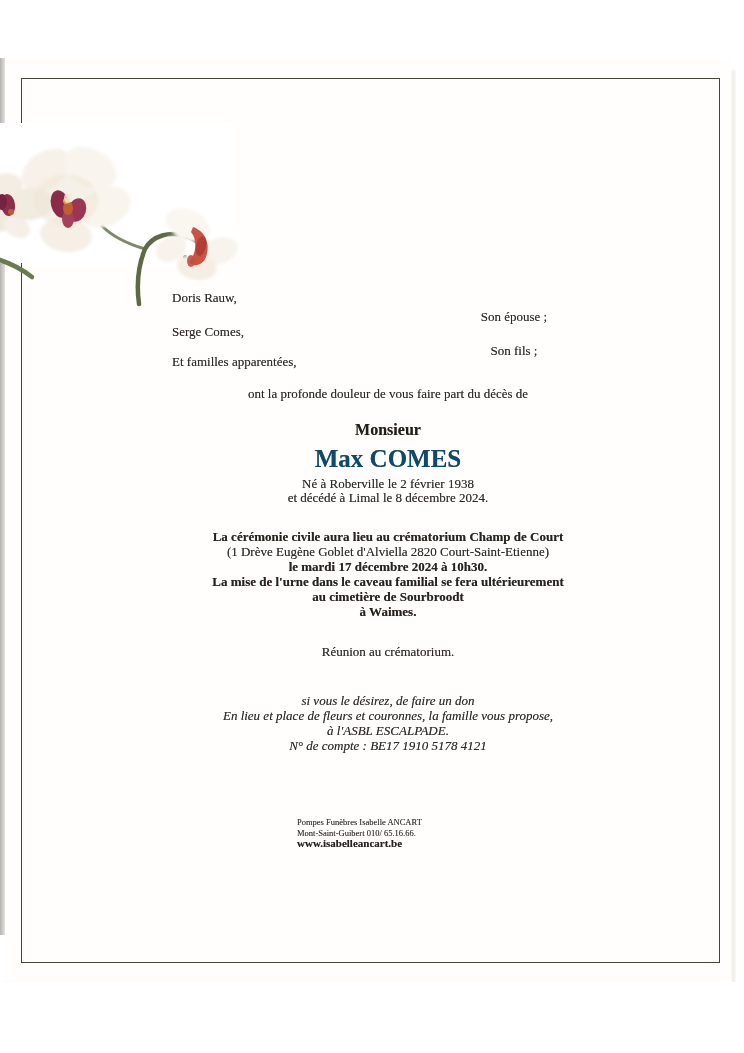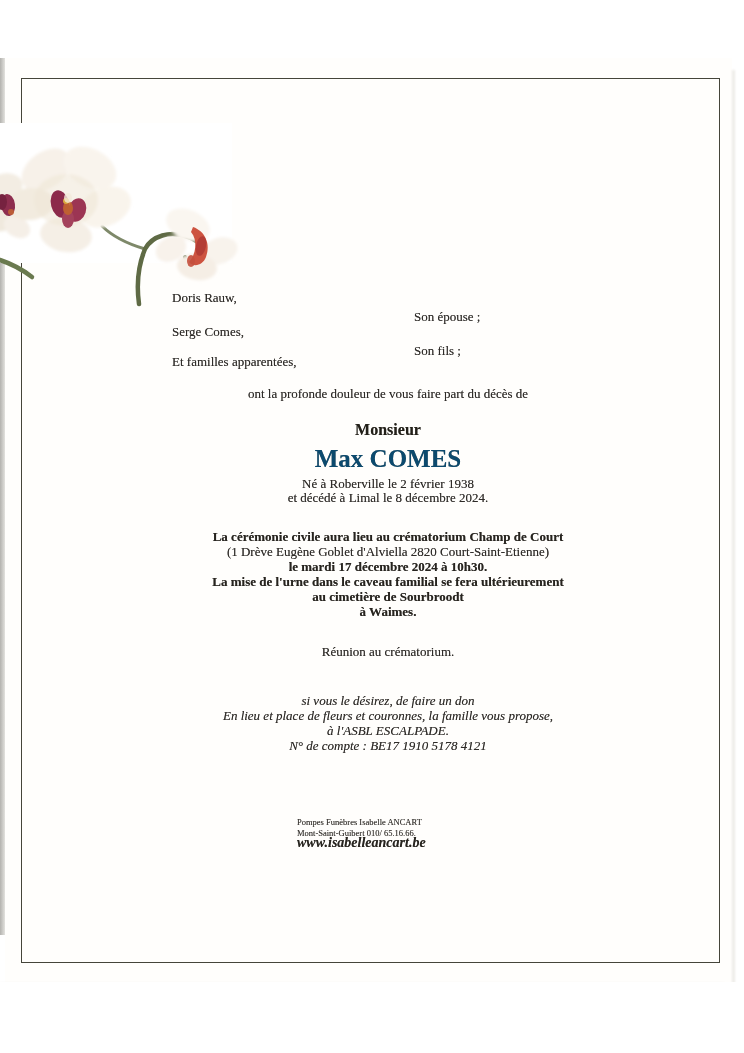--- a/index.html
+++ b/index.html
@@ -12,35 +12,35 @@
     background:linear-gradient(to right,#b3b2ae,#e3e2de);filter:blur(.6px);}
   .edge-right{position:absolute;left:732px;top:70px;width:3px;height:920px;background:#edebe7;filter:blur(1px);}
   .shadow-bottom{position:absolute;left:0;top:983px;width:724px;height:3px;background:#e6e5e1;filter:blur(1px);}
   .frame{position:absolute;left:21px;top:78px;width:697px;height:883px;border:1px solid #45453a;z-index:1;}
   .orchid{position:absolute;left:0;top:108px;width:240px;height:200px;z-index:2;}
   .txt{position:absolute;z-index:3;font-size:13px;line-height:15px;white-space:nowrap;
     text-shadow:0 0 .4px rgba(46,43,40,.55);}
   .name-0{left:172px;top:290px;}
   .name-1{left:172px;top:324px;}
   .name-2{left:172px;top:354px;}
-  .rel{left:414px;width:200px;text-align:left;}
+  .rel{left:414px;width:200px;text-align:center;}
   .rel-0{top:309px;}
   .rel-1{top:343px;}
   .center{left:32px;width:712px;text-align:center;white-space:normal;}
   .intro{top:386px;}
   .title1{top:417px;font-size:16px;line-height:26px;font-weight:700;color:#232019;}
   .title2{top:445px;font-size:25px;line-height:28px;font-weight:700;color:#0c4a6e;}
   .birth{top:476px;}
   .death{top:490px;}
   .ceremony{top:529px;}
   .b{font-weight:700;color:#27241f;}
   .meeting{top:644px;}
   .donation{top:693px;font-style:italic;}
   .footer{left:297px;top:817px;width:300px;text-align:left;font-size:8.5px;line-height:10.6px;color:#3a3733;}
-  .footer .b{font-size:14px;font-style:italic;}
+  .footer .b{font-size:11px;}
 </style>
 </head>
 <body>
 
 <div class="sheet">
   <div class="paper"></div>
   <div class="edge-left"></div>
   <div class="edge-right"></div>
   <div class="shadow-bottom"></div>
   <div class="frame"></div>

